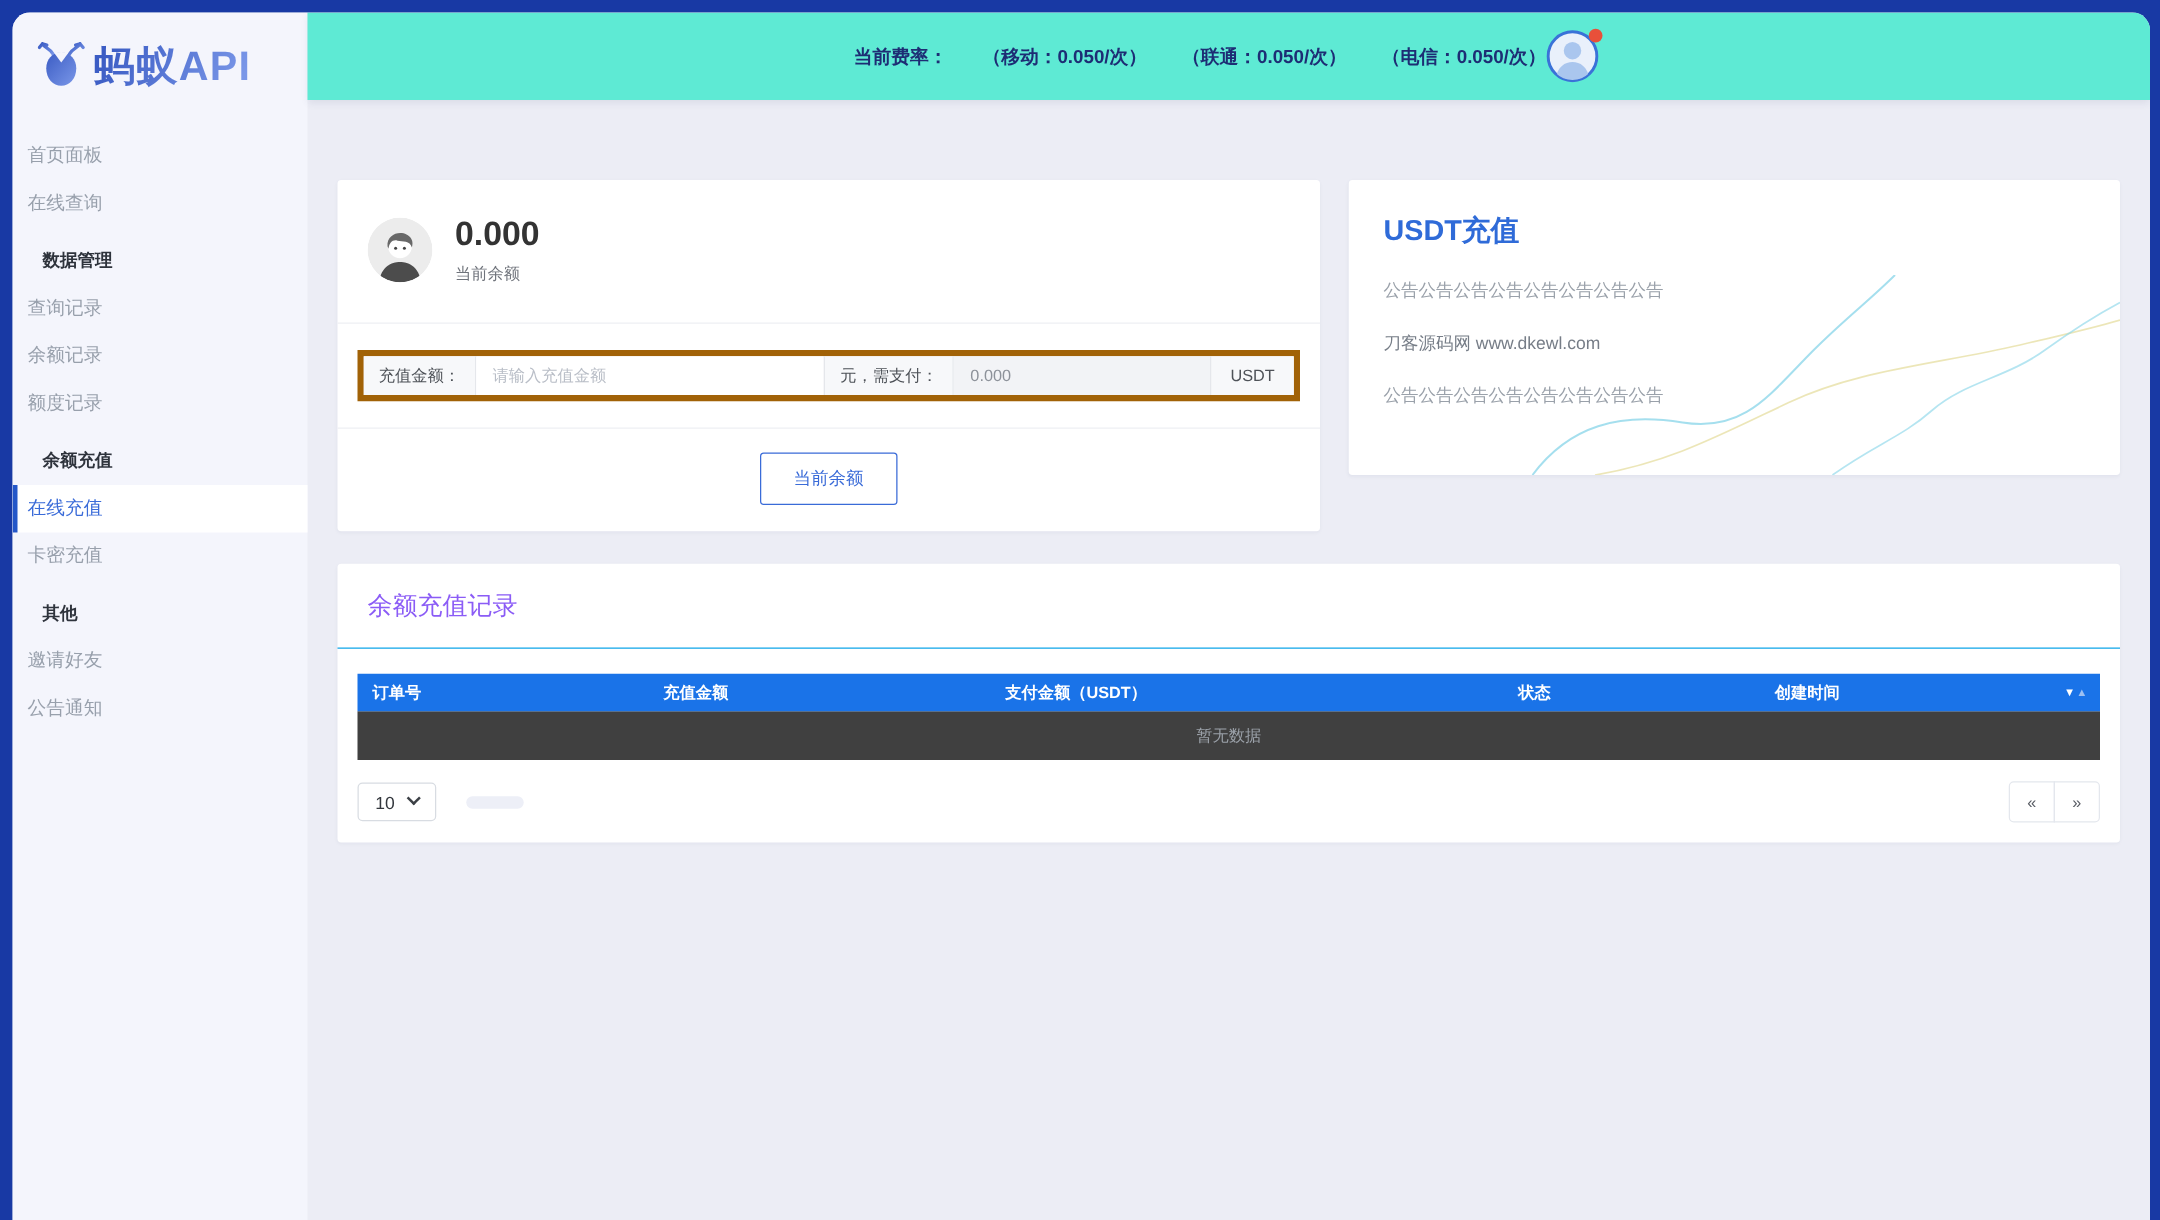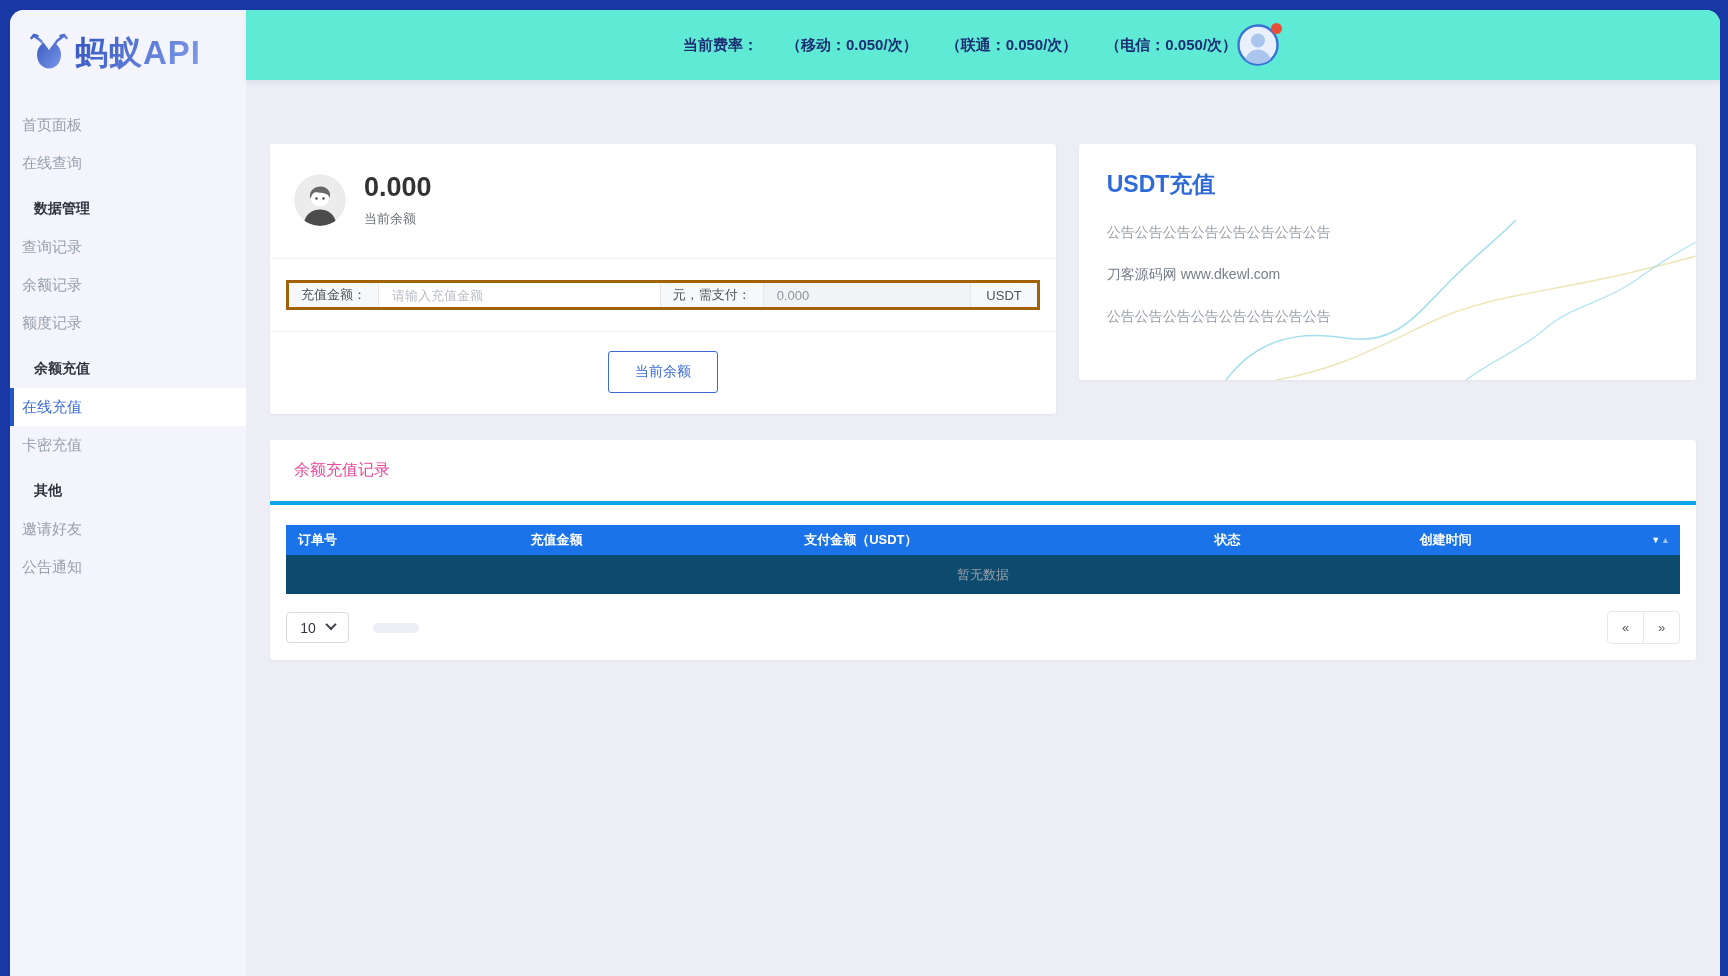--- a/index.html
+++ b/index.html
@@ -39,21 +39,21 @@
   .row-top { display:flex; gap:23px; align-items:flex-start; }
   .card { background:#ffffff; border-radius:3px; box-shadow:0 1px 3px rgba(40,50,90,.05);margin-top:38px; }
 
   
   .balance-card { flex:1.4; min-width:0; }
   .balance-head { display:flex; align-items:center; gap:18px; padding:28px 24px 30px; }
   .balance-avatar { width:52px; height:52px; border-radius:50%; overflow:hidden; flex-shrink:0; }
   .balance-amount { font-size:27px; font-weight:600; color:#333; }
   .balance-label { font-size:13px; color:#6f737b; margin-top:7px; }
   .recharge-wrap { border-top:1px solid #eef0f4; border-bottom:1px solid #eef0f4; padding:21px 16px; }
-  .recharge-form { display:flex; align-items:stretch; height:30px; border:3px solid #a16207;
+  .recharge-form { display:flex; align-items:stretch; height:41px; border:5px solid #a16207;
                    font-size:13px; background:#fff; }
   .rf-label { background:#f7f8fa; display:flex; align-items:center; padding:0 12px;
               color:#4e5258; white-space:nowrap; }
   .rf-label.first { border-right:1px solid #e5e7eb; }
   .rf-label.mid { border-left:1px solid #e5e7eb; border-right:1px solid #e5e7eb; }
   .rf-input { flex:1.55; min-width:0; border:none; outline:none; padding:0 13px;
               font-size:13px; color:#333; font-family:"Liberation Sans",sans-serif; }
   .rf-input::placeholder { color:#b9bec7; }
   .rf-pay { flex:1.1; min-width:0; border:none; outline:none; padding:0 13px;
             font-size:13px; color:#8d929a; background:#f2f3f6; font-family:"Liberation Sans",sans-serif; }
@@ -67,33 +67,33 @@
   
   .usdt-panel { flex:1; min-width:0; padding:25px 28px 30px; position:relative;
                 overflow:hidden; min-height:236px; }
   .usdt-title { color:#2f6bd8; font-size:23px; font-weight:bold; }
   .usdt-line { color:#9aa1aa; font-size:14px; margin-top:24px; }
   .usdt-line.site { color:#767d87; }
   .waves { position:absolute; right:0; bottom:0; pointer-events:none; }
 
   
   .records-card { margin-top:26px; }
-  .records-title { padding:20px 24px; font-size:16px; color:#ec4899;
-                   border-bottom:4px solid #0ea5e9; }
+  .records-title { padding:20px 24px; font-size:20px; color:#8b5cf6;
+                   border-bottom:1px solid #0ea5e9; }
   .records-body { padding:20px 16px 16px; }
   .table-header { background:#1a73e8; height:30px; display:flex; align-items:center;
                   padding:0 14px 0 12px; position:relative; color:#fff; font-size:13px;
                   font-weight:bold; cursor:default; }
   .th-0 { width:17%;font-family:Liberation Mono, monospace; } .th-1 { width:20%; } .th-2 { width:30%; }
   .th-3 { width:15%; } .th-4 { width:18%; }
   .sort-icon { position:absolute; right:10px; top:50%; transform:translateY(-50%);
                font-size:9px; line-height:1; cursor:pointer; }
   .sort-desc { color:#ffffff; }
   .sort-asc { color:#9cc0f2; margin-left:1px; }
-  .table-empty { background:#0c4a6e; height:39px; display:flex; align-items:center;
+  .table-empty { background:#404040; height:39px; display:flex; align-items:center;
                  justify-content:center; color:#9aa0a8; font-size:13px; }
   .pagination { display:flex; align-items:center; margin-top:17px; }
   .page-size { width:63px; height:31px; border:1px solid #d8dce2; border-radius:4px;
                background:#fff; display:flex; align-items:center; justify-content:center;
                gap:11px; font-size:14px; color:#33373d; cursor:pointer; }
   .chev-down { width:8px; height:8px; border-right:2px solid #3c4046;
                border-bottom:2px solid #3c4046; transform:rotate(45deg) translate(-1px,-1px);
                margin-top:-3px; }
   .skeleton-pill { width:46px; height:10px; border-radius:5px; background:#edeff7; margin-left:24px; }
   .pager { margin-left:auto; display:flex; }

